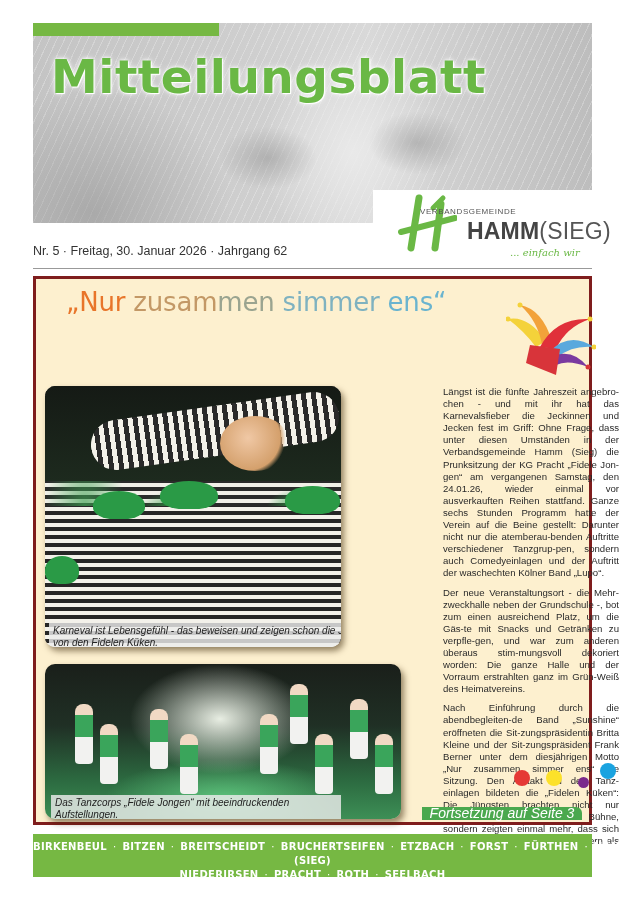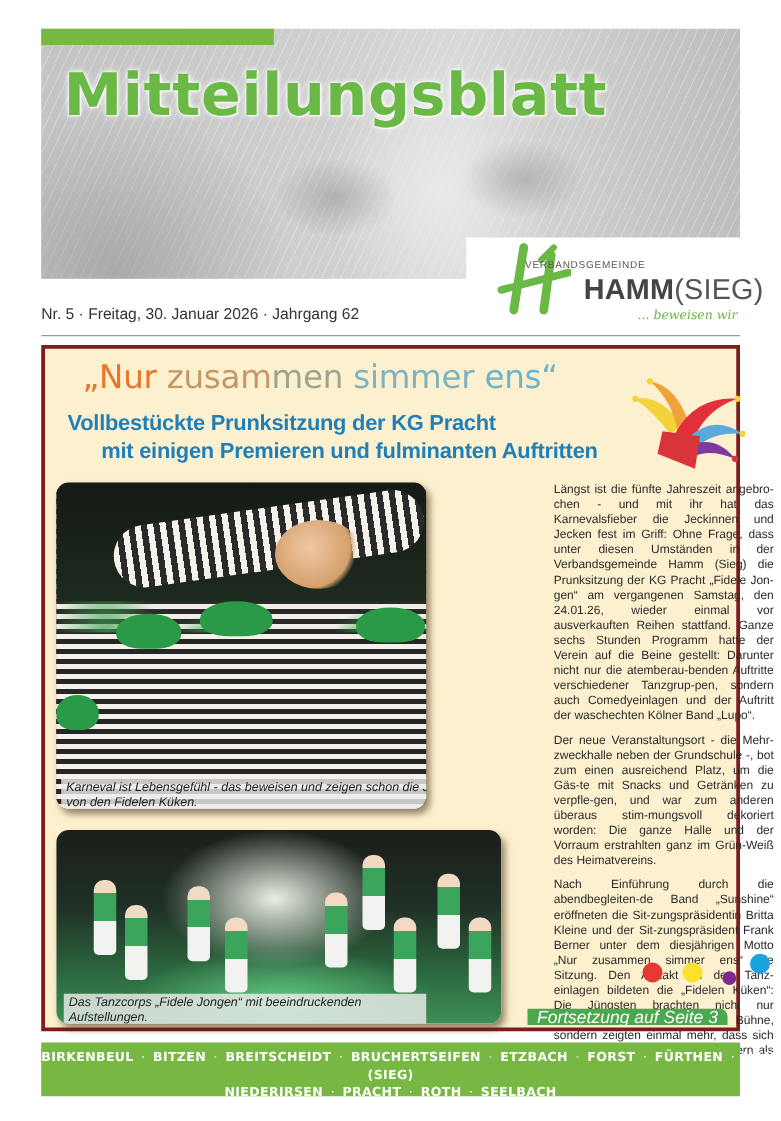--- a/index.html
+++ b/index.html
@@ -141,33 +141,29 @@
   <svg class="logo-mark" viewBox="0 0 60 58">
     <path d="M22 4 L14 54" stroke="#6ab845" stroke-width="7" stroke-linecap="round" fill="none"></path>
     <path d="M44 10 L38 54" stroke="#6ab845" stroke-width="7" stroke-linecap="round" fill="none"></path>
     <path d="M4 38 L58 24" stroke="#6ab845" stroke-width="6" stroke-linecap="round" fill="none"></path>
     <path d="M36 14 L46 4" stroke="#6ab845" stroke-width="5" stroke-linecap="round" fill="none"></path>
   </svg>
   <div class="logo-vg">VERBANDSGEMEINDE</div>
   <div class="logo-hamm">
     <b>HAMM</b><span>(SIEG)</span>
   </div>
-  <div class="logo-tag">... beweisen wir</div>
+  <div class="logo-tag">... einfach wir</div>
 </div>
 
 <div class="issue-line">Nr. 5 · Freitag, 30. Januar 2026 · Jahrgang 62</div>
 <div class="rule"></div>
 
 <div class="article">
   <div class="headline">
     <span class="hl-1">„Nur </span><span class="hl-2">zusam</span><span class="hl-3">men </span><span class="hl-4">simmer </span><span class="hl-5">ens“</span>
-  </div>
-  <div class="subhead">
-    <span>Vollbestückte Prunksitzung der KG Pracht</span>
-    <span class="line2">mit einigen Premieren und fulminanten Auftritten</span>
   </div>
 
   <svg class="jester" viewBox="0 0 90 78">
     <path d="M2 18 Q22 14 40 40 L30 46 Q18 30 2 18Z" fill="#f4d23a"></path>
     <path d="M14 4 Q36 8 46 40 L36 44 Q32 20 14 4Z" fill="#f2a23a"></path>
     <path d="M34 46 Q50 16 84 18 Q60 26 50 48Z" fill="#e0303a"></path>
     <path d="M44 50 Q64 30 88 46 Q66 44 52 56Z" fill="#5aa9dd"></path>
     <path d="M44 56 Q66 46 82 66 Q62 58 50 64Z" fill="#7a3aa0"></path>
     <path d="M24 44 L54 48 L50 74 L20 62Z" fill="#d8343a"></path>
     <circle cx="2" cy="18" r="2.5" fill="#f4d23a"></circle>

